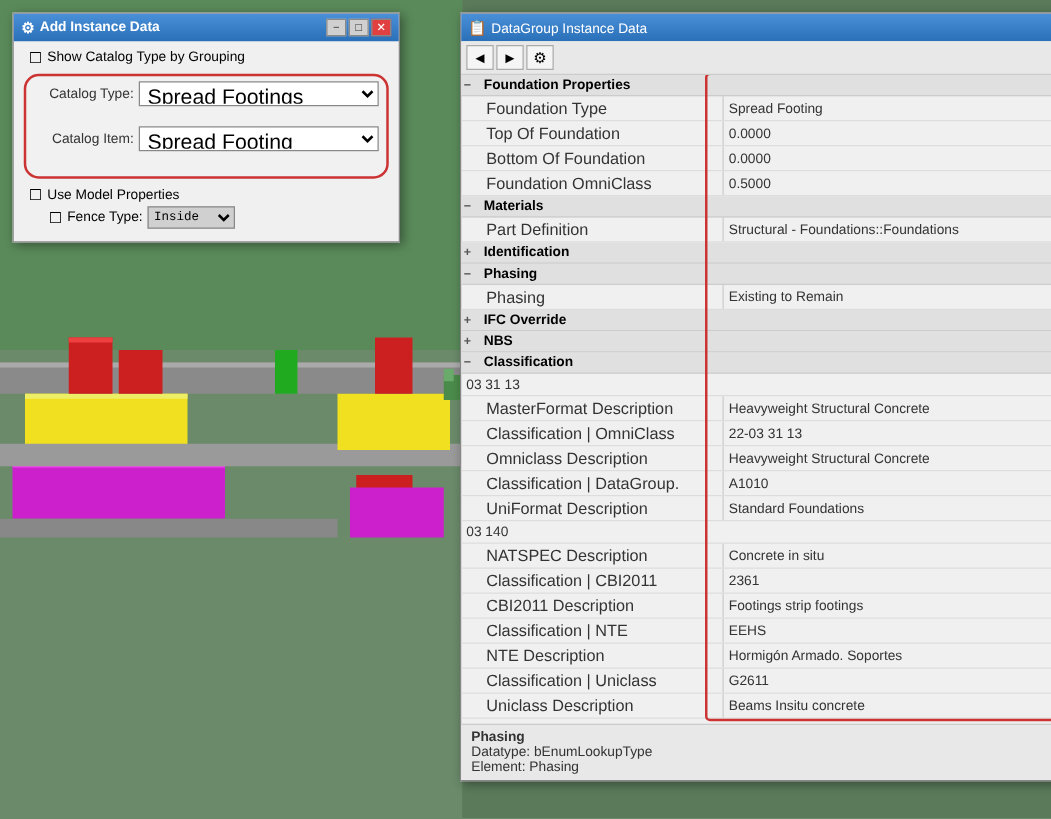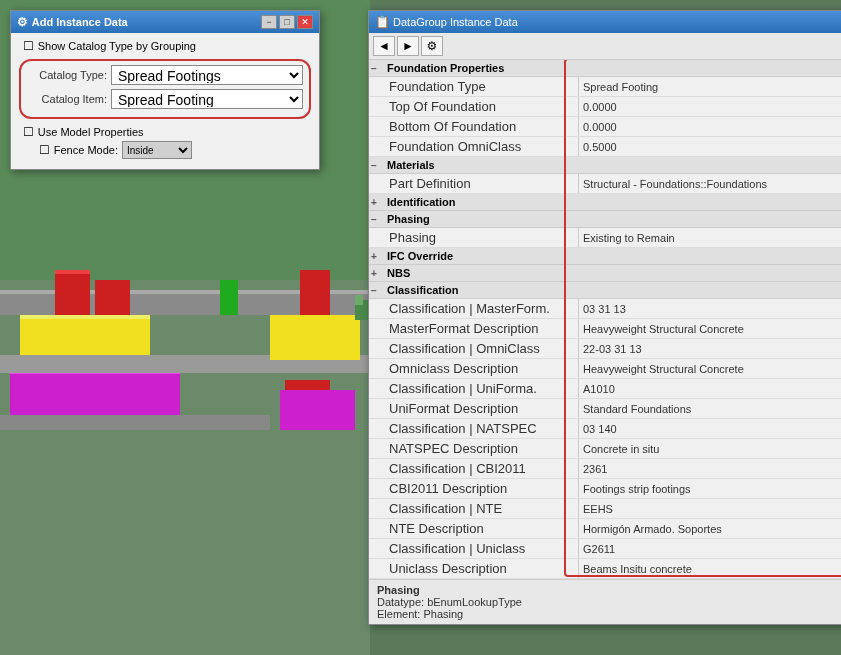--- a/index.html
+++ b/index.html
@@ -79,37 +79,37 @@
       display: flex;
       align-items: center;
       gap: 4px;
       margin-bottom: 6px;
       padding-left: 4px;
     }
 
     .form-row {
       display: flex;
       align-items: center;
-      margin-bottom: 4px;
+      margin-bottom: 16px;
       gap: 4px;
     }
 
     .form-label {
       width: 80px;
       text-align: right;
       font-size: 11px;
       color: #333;
     }
 
     .form-select {
       flex: 1;
       height: 20px;
       border: 1px solid #888;
       background: white;
-      font-size: 14px;
+      font-size: 17px;
       padding: 1px 2px;
       cursor: pointer;
     }
 
     
     .catalog-highlight {
       border: 2px solid #cc3333;
       border-radius: 12px;
       padding: 4px 6px;
       margin-bottom: 6px;
@@ -130,20 +130,21 @@
       gap: 4px;
       padding-left: 20px;
     }
 
     .small-select {
       width: 70px;
       height: 18px;
       border: 1px solid #888;
       background: #d0d0d0;
       font-size: 10px;
+      font-family: Liberation Mono, monospace;
     }
 
     
     .datagroup-window {
       position: absolute;
       top: 10px;
       left: 368px;
       width: 556px;
       height: 615px;
       background: #f0f0f0;
@@ -374,21 +375,21 @@
       </div>
     </div>
 
     <div class="checkbox-row2">
       <span style="font-size:12px;">☐</span>
       <span>Use Model Properties</span>
     </div>
 
     <div class="fence-row">
       <span style="font-size:12px;">☐</span>
-      <span>Fence Mode:</span>
+      <span>Fence Type:</span>
       <select class="small-select">
         <option>Inside</option>
       </select>
     </div>
   </div>
 </div>
 
 <div class="datagroup-window">
   <div class="datagroup-titlebar">
     <div class="title-left">
@@ -466,45 +467,43 @@
       <div class="prop-section-header">
         <span class="expand-icon">+</span>
         <span>NBS</span>
       </div>
 
       <div class="prop-section-header">
         <span class="expand-icon">−</span>
         <span>Classification</span>
       </div>
       <div class="prop-row">
-        <div class="prop-name">Classification | MasterForm.</div>
         <div class="prop-value">03 31 13</div>
       </div>
       <div class="prop-row">
         <div class="prop-name">MasterFormat Description</div>
         <div class="prop-value">Heavyweight Structural Concrete</div>
       </div>
       <div class="prop-row">
         <div class="prop-name">Classification | OmniClass</div>
         <div class="prop-value">22-03 31 13</div>
       </div>
       <div class="prop-row">
         <div class="prop-name">Omniclass Description</div>
         <div class="prop-value">Heavyweight Structural Concrete</div>
       </div>
       <div class="prop-row">
-        <div class="prop-name">Classification | UniForma.</div>
+        <div class="prop-name">Classification | DataGroup.</div>
         <div class="prop-value">A1010</div>
       </div>
       <div class="prop-row">
         <div class="prop-name">UniFormat Description</div>
         <div class="prop-value">Standard Foundations</div>
       </div>
       <div class="prop-row">
-        <div class="prop-name">Classification | NATSPEC</div>
         <div class="prop-value">03 140</div>
       </div>
       <div class="prop-row">
         <div class="prop-name">NATSPEC Description</div>
         <div class="prop-value">Concrete in situ</div>
       </div>
       <div class="prop-row">
         <div class="prop-name">Classification | CBI2011</div>
         <div class="prop-value">2361</div>
       </div>

